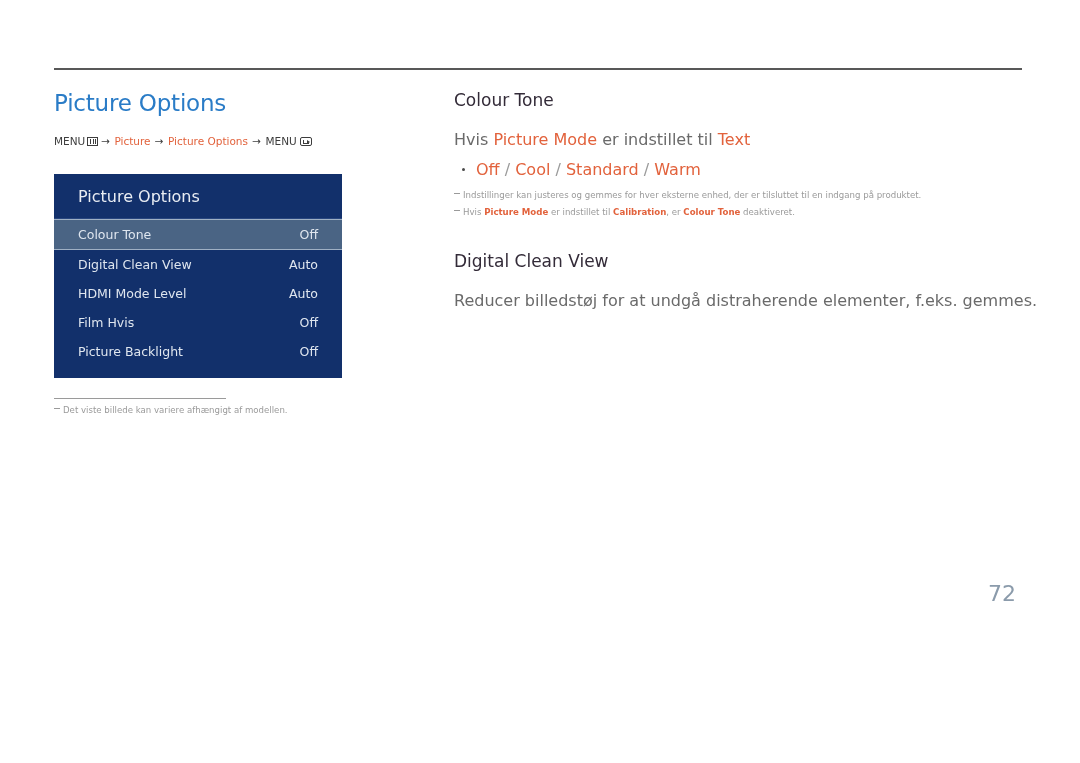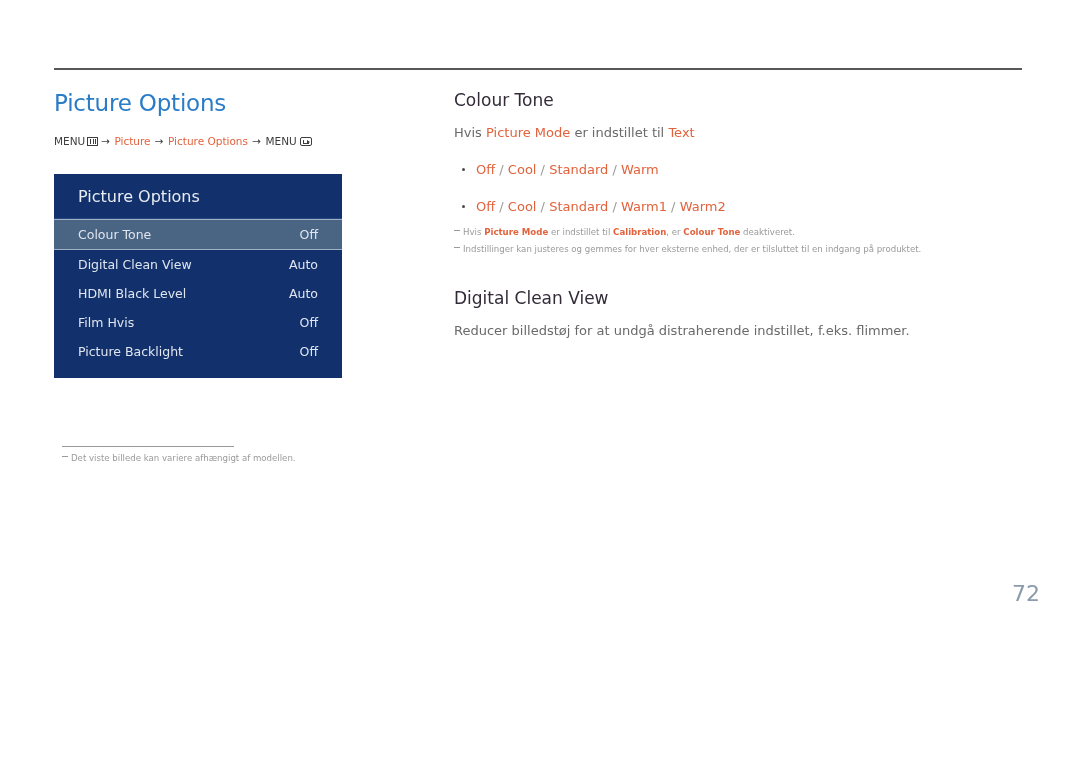--- a/index.html
+++ b/index.html
@@ -150,24 +150,23 @@
     border-top: 1px solid #9fb0c4;
     border-bottom: 1px solid #9fb0c4;
     height: 31px;
   }
   .osd-row .osd-label { white-space: nowrap; }
   .osd-row .osd-value { white-space: nowrap; }
 
   
   .left-note-wrap {
     position: absolute;
-    left: 62px;
+    left: 54px;
     top: 398px;
     width: 400px;
-    margin-top: 48px;
   }
   .left-note-rule {
     width: 172px;
     height: 1px;
     background: #9a9a9a;
   }
   .note {
     font-size: 8.6px;
     color: #9a9a9a;
     line-height: 13px;
@@ -195,33 +194,33 @@
     width: 568px;
   }
   .sec-title {
     font-size: 17px;
     color: #332b38;
     margin: 0;
     font-weight: normal;
     line-height: 24px;
   }
   .body-line {
-    font-size: 13px;
+    font-size: 16px;
     color: #6a6a6a;
     line-height: 15px;
-    margin-top: 13px;
+    margin-top: 20px;
     white-space: nowrap;
   }
   .body-line .hl {
     color: #e2623c;
   }
   .bullet-line {
-    font-size: 13px;
+    font-size: 16px;
     line-height: 15px;
-    margin-top: 22px;
+    margin-top: 15px;
     padding-left: 22px;
     position: relative;
     white-space: nowrap;
     color: #8a8a8a;
   }
   .bullet-line::before {
     content: "";
     position: absolute;
     left: 8px;
     top: 6px;
@@ -243,21 +242,21 @@
     white-space: nowrap;
     margin-top: 4px;
   }
   .spacer-sec {
     height: 30px;
   }
 
   
   .page-number {
     position: absolute;
-    right: 40px;
+    right: 64px;
     bottom: 32px;
     font-size: 22px;
     color: #8b9bab;
     line-height: 26px;
     text-align: right;
   }
 </style>
 </head>
 <body>
 
@@ -286,21 +285,21 @@
       <span class="osd-label">Colour Tone</span>
       <span class="osd-value">Off</span>
     </div>
 
     <div class="osd-row">
       <span class="osd-label">Digital Clean View</span>
       <span class="osd-value">Auto</span>
     </div>
 
     <div class="osd-row">
-      <span class="osd-label">HDMI Black Level</span>
+      <span class="osd-label">HDMI Mode Level</span>
       <span class="osd-value">Auto</span>
     </div>
 
     <div class="osd-row">
       <span class="osd-label">Film Hvis</span>
       <span class="osd-value">Off</span>
     </div>
 
     <div class="osd-row">
       <span class="osd-label">Picture Backlight</span>
@@ -321,36 +320,33 @@
 
     <div class="body-line">
       <span>Hvis </span><span class="hl">Picture Mode</span><span> er indstillet til </span><span class="hl">Text</span>
     </div>
 
     <div class="bullet-line">
       <span class="opt">Off<span class="sep"> / </span>Cool<span class="sep"> / </span>Standard<span class="sep"> / </span>Warm</span>
     </div>
 
 
-    <div class="bullet-line">
-      <span class="opt">Off<span class="sep"> / </span>Cool<span class="sep"> / </span>Standard<span class="sep"> / </span>Warm1<span class="sep"> / </span>Warm2</span>
-    </div>
 
     <div class="notes-block">
+      <div class="note">
+        <span class="dash"></span><span>Indstillinger kan justeres og gemmes for hver eksterne enhed, der er tilsluttet til en indgang på produktet.</span>
+      </div>
       <div class="note">
         <span class="dash"></span><span>Hvis </span><span class="hl">Picture Mode</span><span> er indstillet til </span><span class="hl">Calibration</span><span>, er </span><span class="hl">Colour Tone</span><span> deaktiveret.</span>
       </div>
-      <div class="note">
-        <span class="dash"></span><span>Indstillinger kan justeres og gemmes for hver eksterne enhed, der er tilsluttet til en indgang på produktet.</span>
-      </div>
     </div>
 
     <div class="spacer-sec"></div>
 
     <h2 class="sec-title">Digital Clean View</h2>
 
-    <div class="body-line">Reducer billedstøj for at undgå distraherende indstillet, f.eks. flimmer.</div>
+    <div class="body-line">Reducer billedstøj for at undgå distraherende elementer, f.eks. gemmes.</div>
 
   </div>
 
   <div class="page-number">72</div>
 
 </div>
 
 </body></html>

